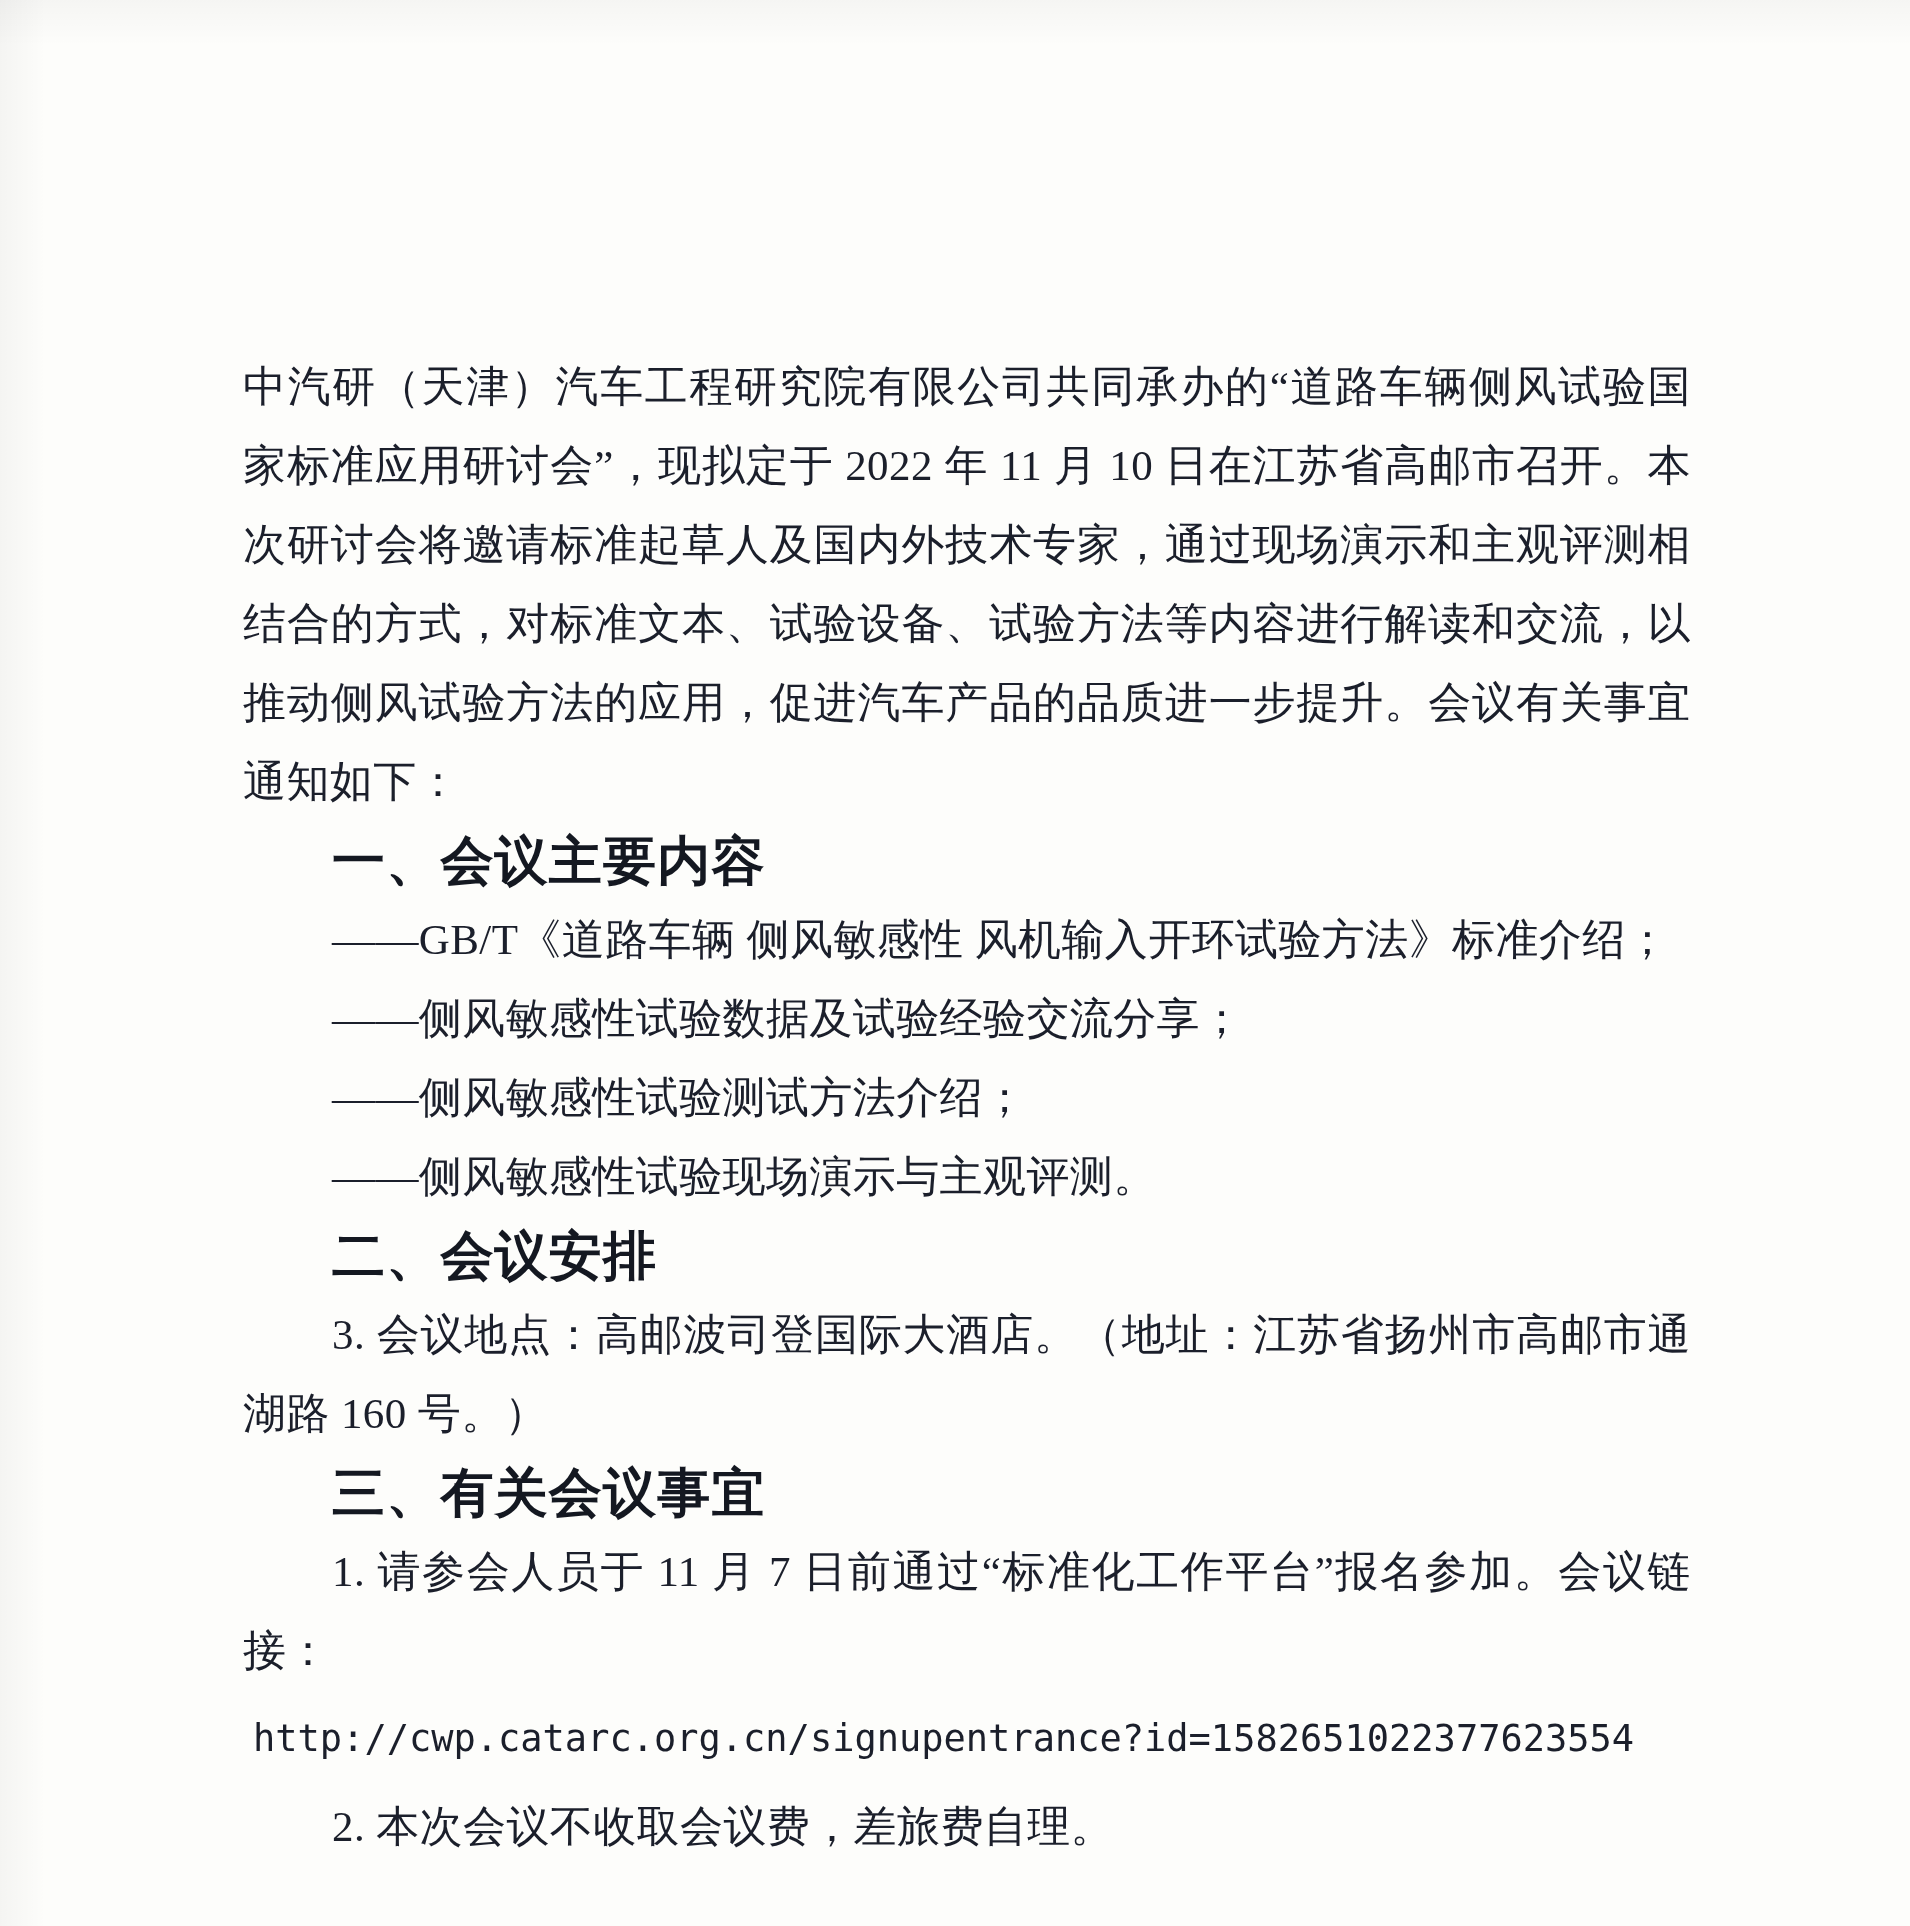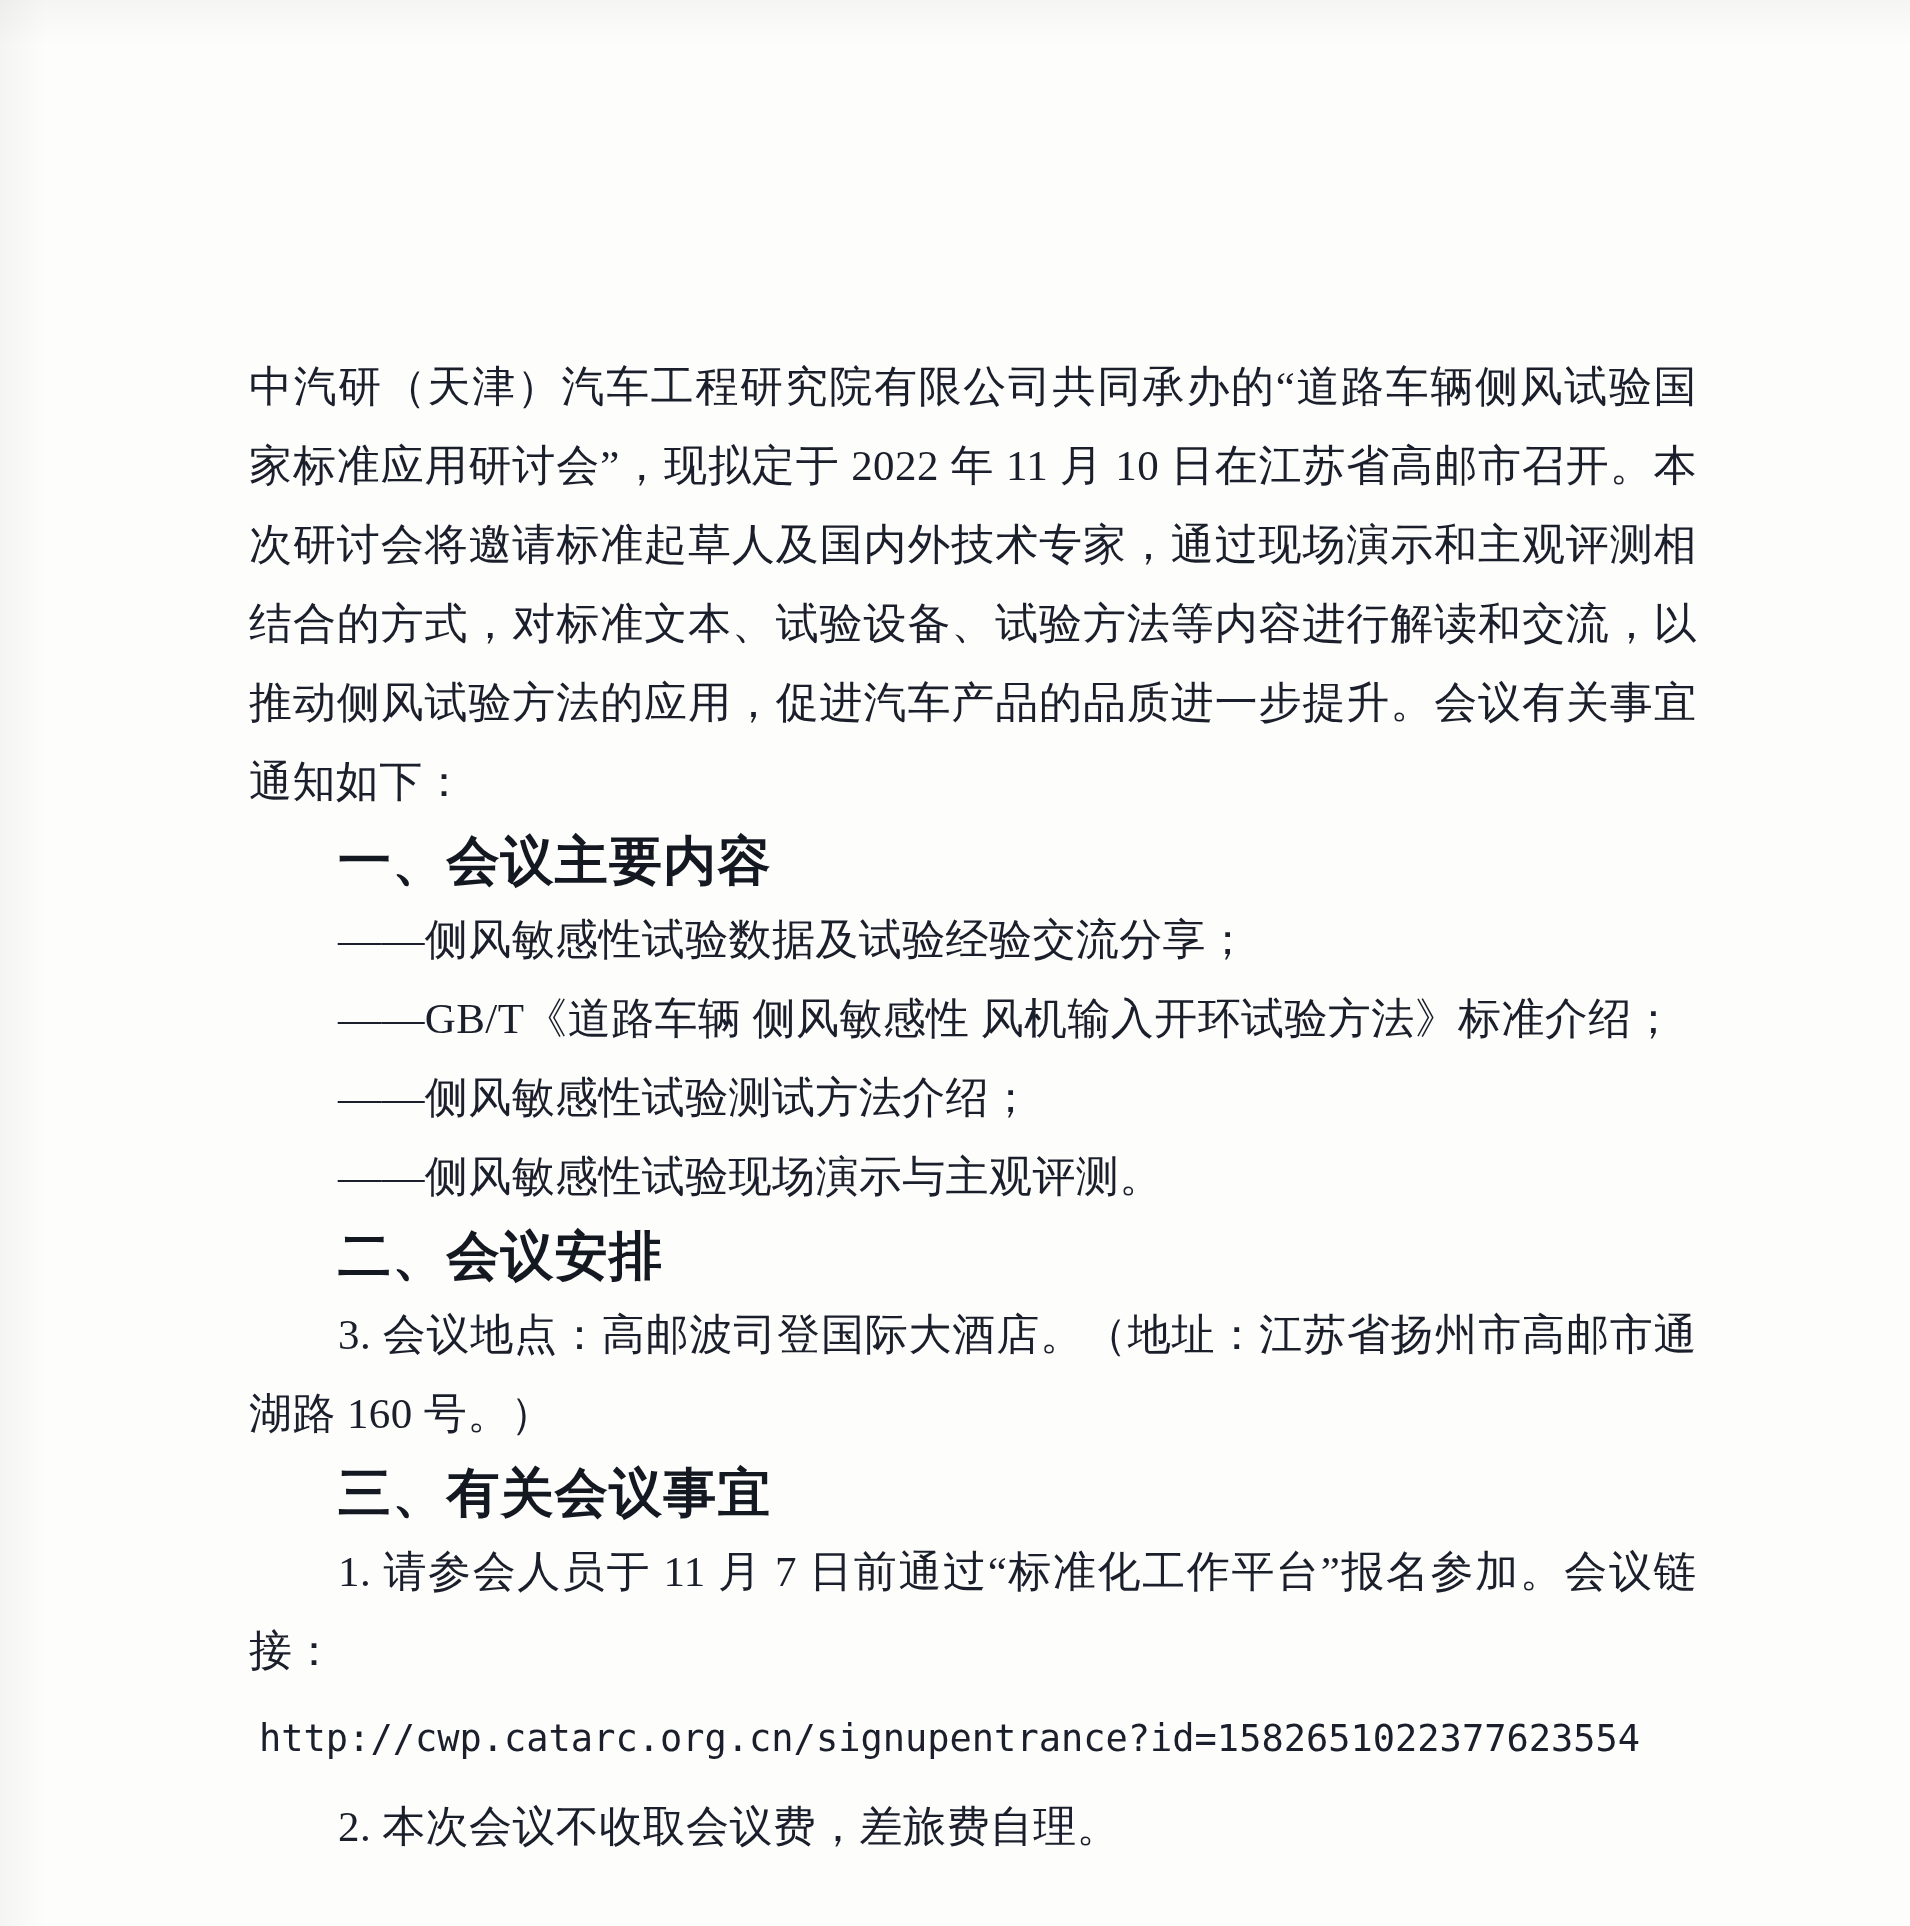--- a/index.html
+++ b/index.html
@@ -23,21 +23,21 @@
     content: "";
     position: absolute;
     top: 0; left: 0; right: 0; bottom: 0;
     background:
       linear-gradient(to right, rgba(0,0,0,0.035) 0px, rgba(0,0,0,0.0) 46px),
       linear-gradient(to bottom, rgba(0,0,0,0.03) 0px, rgba(0,0,0,0.0) 46px);
     pointer-events: none;
   }
   .content {
     position: absolute;
-    left: 249px;
+    left: 243px;
     top: 347px;
     width: 1448px;
   }
   .para {
     font-size: 43px;
     line-height: 79px;
     color: #1b1f2b;
     letter-spacing: 0.4px;
     text-align: justify;
     margin: 0 0 0 0;
@@ -73,22 +73,22 @@
 <body>
 
 <div class="page">
 
   <div class="content">
 
     <p class="para">中汽研（天津）汽车工程研究院有限公司共同承办的“道路车辆侧风试验国家标准应用研讨会”，现拟定于 2022 年 11 月 10 日在江苏省高邮市召开。本次研讨会将邀请标准起草人及国内外技术专家，通过现场演示和主观评测相结合的方式，对标准文本、试验设备、试验方法等内容进行解读和交流，以推动侧风试验方法的应用，促进汽车产品的品质进一步提升。会议有关事宜通知如下：</p>
 
     <p class="heading block">一、会议主要内容</p>
 
+    <p class="para indent2">——GB/T《道路车辆 侧风敏感性 风机输入开环试验方法》标准介绍；</p>
     <p class="para indent2">——侧风敏感性试验数据及试验经验交流分享；</p>
-    <p class="para indent2">——GB/T《道路车辆 侧风敏感性 风机输入开环试验方法》标准介绍；</p>
     <p class="para indent2">——侧风敏感性试验测试方法介绍；</p>
     <p class="para indent2">——侧风敏感性试验现场演示与主观评测。</p>
 
     <p class="heading block">二、会议安排</p>
 
     <p class="para indent2">3. 会议地点：高邮波司登国际大酒店。（地址：江苏省扬州市高邮市通湖路 160 号。）</p>
 
     <p class="heading block">三、有关会议事宜</p>
 
     <p class="para indent2">1. 请参会人员于 11 月 7 日前通过“标准化工作平台”报名参加。会议链接：</p>

